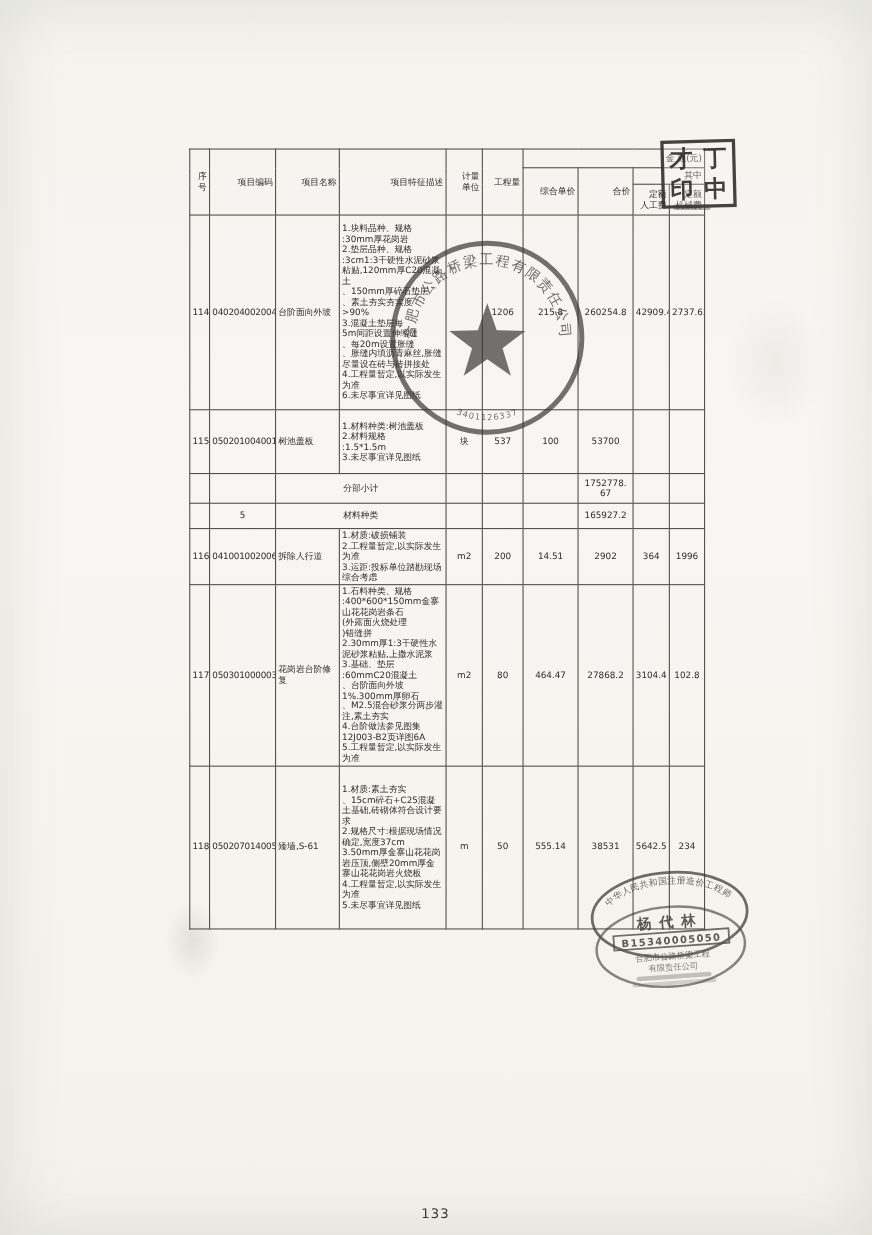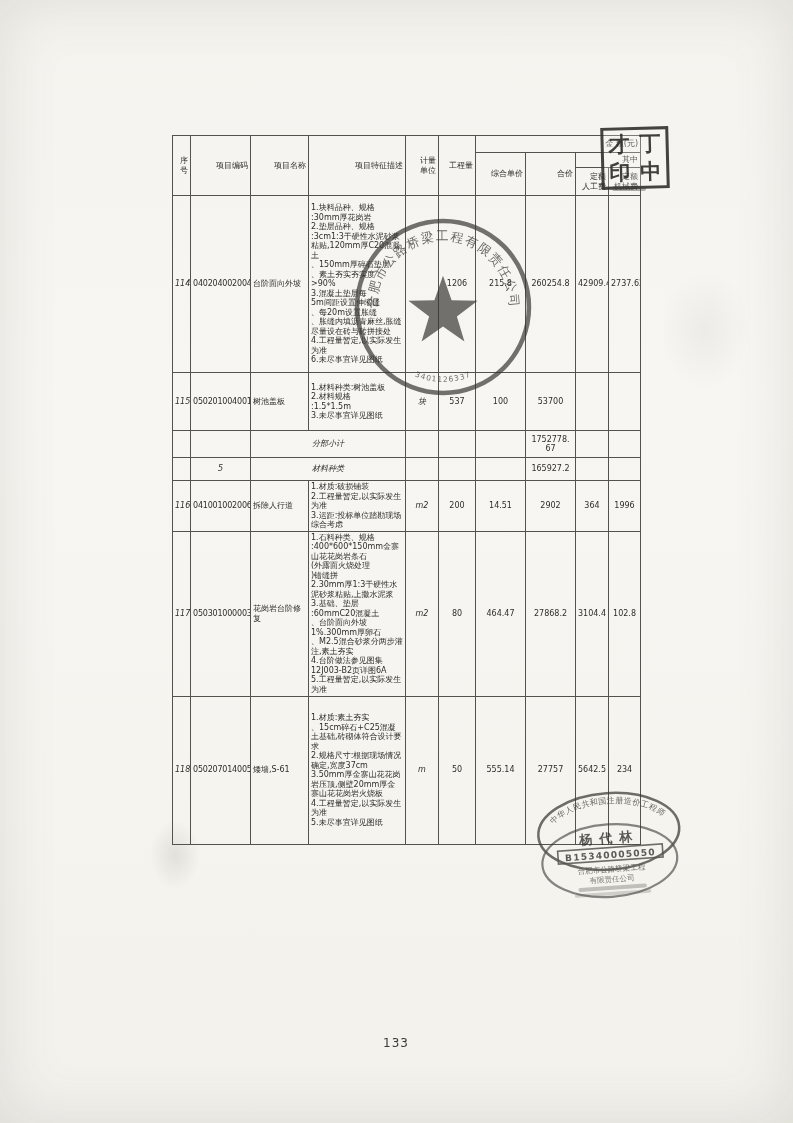--- a/index.html
+++ b/index.html
@@ -14,21 +14,21 @@
     position:absolute;left:172px;top:135px;width:468px;
     border-collapse:collapse;table-layout:fixed;
   }
   table.boq th,table.boq td{
     border:1px solid #55524c;padding:1px 2px;font-weight:normal;
     font-size:8px;line-height:9.5px;overflow:hidden;color:#2e2d2a;
   }
   table.boq th{text-align:right;vertical-align:middle;}
   td{vertical-align:middle;}
   .pre{white-space:pre-wrap;}
-  .cen{text-align:center;font-style:italic;}
+  .cen{text-align:center;}
   .num{text-align:center;padding-right:3px;}
   .code{font-size:6.8px;text-align:right;letter-spacing:-0.2px;margin-left:28px;}
   .name{font-size:8px;text-align:left;padding-left:3px;}
   .desc{font-size:7.4px;line-height:8.8px;text-align:left;padding:2px 2px;}
   tr.hr1{height:17px;} tr.hr2{height:15px;} tr.hr3{height:28px;}
   tr.r114{height:177px;} tr.r115{height:58px;} tr.rsub{height:27px;margin-top:43px;}
   tr.rsec{height:23px;} tr.r116{height:50px;} tr.r117{height:165px;} tr.r118{height:148px;}
   
   .square-stamp{
     position:absolute;left:601px;top:127px;width:62px;height:56px;
@@ -39,21 +39,21 @@
   .square-stamp span{font-size:21px;font-weight:bold;color:rgba(44,42,39,.9);line-height:1;}
   .stamp-caption{
     position:absolute;left:612px;top:186px;width:34px;height:5px;border-radius:2px;
     background:rgba(70,67,62,.4);filter:blur(.6px);
   }
   .round-stamp{position:absolute;left:352px;top:216px;width:182px;height:182px;opacity:.82;}
   .oval-stamp{position:absolute;left:529px;top:786px;width:162px;height:126px;transform:rotate(-4deg);opacity:.85;}
   .ghost{position:absolute;border-radius:50%;pointer-events:none;}
   .ghost.g1{left:150px;top:820px;width:50px;height:70px;background:radial-gradient(closest-side,rgba(110,105,95,.14),rgba(110,105,95,0));}
   .ghost.g2{left:660px;top:270px;width:90px;height:120px;background:radial-gradient(closest-side,rgba(120,114,102,.08),rgba(120,114,102,0));}
-  .page-number{position:absolute;left:346px;top:1036px;width:100px;text-align:center;font-size:12px;color:#3a3936;letter-spacing:1px;}
+  .page-number{position:absolute;left:346px;top:1096px;width:100px;text-align:center;font-size:12px;color:#3a3936;letter-spacing:1px;}
   svg text{font-family:"DejaVu Sans",sans-serif;}
 </style>
 </head>
 <body>
 
 <div class="page">
 
   <table class="boq">
     <colgroup>
       <col style="width:18px">
@@ -204,21 +204,21 @@
         <td class="name">矮墙,S-61</td>
         <td class="desc pre">1.材质:素土夯实
 、15cm碎石+C25混凝土基础,砖砌体符合设计要求
 2.规格尺寸:根据现场情况确定,宽度37cm
 3.50mm厚金寨山花花岗岩压顶,侧壁20mm厚金寨山花花岗岩火烧板
 4.工程量暂定,以实际发生为准
 5.未尽事宜详见图纸</td>
         <td class="cen">m</td>
         <td class="num">50</td>
         <td class="num">555.14</td>
-        <td class="num">27757</td>
+        <td class="num">38531</td>
         <td class="num">5642.5</td>
         <td class="num">234</td>
       </tr>
 
     </tbody>
   </table>
 
   <div class="square-stamp">
     <span>才</span>
     <span>丁</span>

